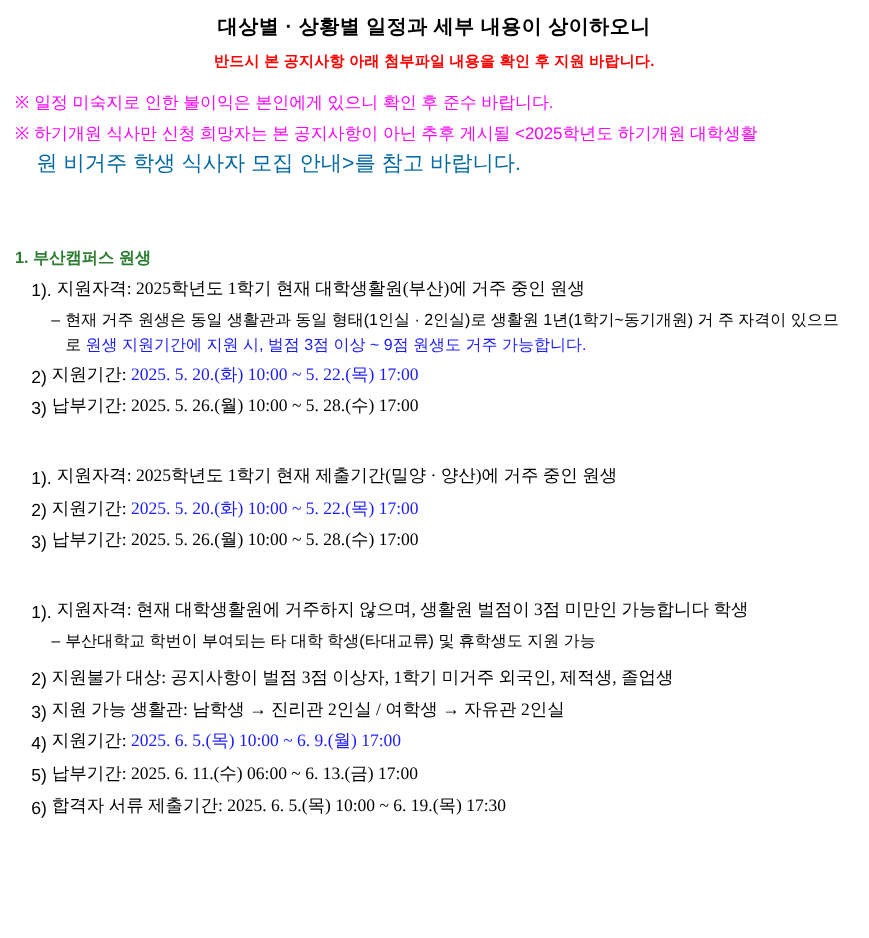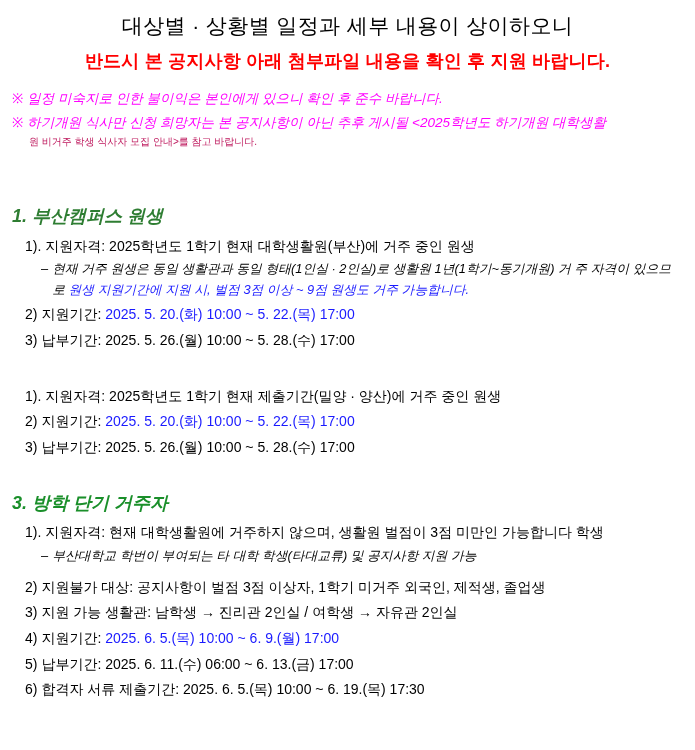--- a/index.html
+++ b/index.html
@@ -19,28 +19,28 @@
     width: 695px;
     min-height: 750px;
     padding: 0;
     box-sizing: border-box;
   }
   .head-block {
     padding-top: 10px;
     text-align: center;
   }
   .head-line1 {
-    font-size: 21px;
-    font-weight: normal;
+    font-size: 16px;
+    font-weight: bold;
     color: #000000;
     letter-spacing: 0.4px;
     line-height: 1.5;
   }
   .head-line2 {
-    font-size: 18px;
+    font-size: 12px;
     font-weight: bold;
     color: #ff0000;
     letter-spacing: 0.2px;
     line-height: 1.5;
     margin-top: 6px;
   }
   .notes {
     margin-top: 14px;
     padding: 0 14px 0 12px;
     text-align: left;
@@ -51,72 +51,71 @@
     line-height: 1.55;
     display: flex;
     align-items: flex-start;
   }
   .note + .note { margin-top: 4px; }
   .note .mark {
     flex: 0 0 auto;
     margin-right: 4px;
     color: #ff00ff;
   }
-  .note .body { flex: 1 1 auto; font-style: italic; }
+  .note .body { flex: 1 1 auto; }
   .note-indent {
-    font-size: 10px;
-    color: #be185d;
+    font-size: 17px;
+    color: #0369a1;
     line-height: 1.55;
     padding-left: 17px;
   }
 
   .sections {
     margin-top: 52px;
     padding: 0 12px 20px 12px;
   }
   .section { margin-bottom: 8px; }
   .section-title {
-    font-size: 18px;
+    font-size: 13px;
     font-weight: bold;
     color: #2e7d32;
     line-height: 1.6;
     margin-bottom: 4px;
-    font-style: italic;
   }
   .section-title.green { color: #1a8f2a; }
   .item {
     font-size: 14px;
     line-height: 1.62;
     color: #000000;
     padding-left: 13px;
     margin-top: 3px;
     display: flex;
     align-items: flex-start;
   }
   .item .num {
     flex: 0 0 auto;
     margin-right: 4px;
     white-space: nowrap;
   }
-  .item .txt { flex: 1 1 auto; }
+  .item .txt { flex: 1 1 auto; font-family: Liberation Serif, serif; }
   .blue { color: #1a1aff; }
   .dash-item {
     font-size: 12.8px;
     line-height: 1.6;
     color: #000000;
     padding-left: 29px;
     margin-top: 2px;
     display: flex;
     align-items: flex-start;
   }
   .dash-item .dash {
     flex: 0 0 auto;
     margin-right: 4px;
   }
-  .dash-item .txt { flex: 1 1 auto; font-style: italic; }
+  .dash-item .txt { flex: 1 1 auto; }
   .gap-lg { height: 22px; }
   .gap-sm { height: 6px; }
 </style>
 </head>
 <body>
 
 <div class="page">
 
   <div class="head-block">
     <div class="head-line1">대상별 · 상황별 일정과 세부 내용이 상이하오니</div>
@@ -180,30 +179,29 @@
 
       <div class="item">
         <span class="num">3)</span>
         <span class="txt">납부기간: 2025. 5. 26.(월) 10:00 ~ 5. 28.(수) 17:00</span>
       </div>
     </div>
 
     <div class="gap-lg"></div>
 
     <div class="section">
-      <div class="section-title green">3. 방학 단기 거주자</div>
 
       <div class="item">
         <span class="num">1).</span>
         <span class="txt">지원자격: 현재 대학생활원에 거주하지 않으며, 생활원 벌점이 3점 미만인 가능합니다 학생</span>
       </div>
 
       <div class="dash-item">
         <span class="dash">–</span>
-        <span class="txt">부산대학교 학번이 부여되는 타 대학 학생(타대교류) 및 공지사항 지원 가능</span>
+        <span class="txt">부산대학교 학번이 부여되는 타 대학 학생(타대교류) 및 휴학생도 지원 가능</span>
       </div>
 
       <div class="gap-sm"></div>
 
       <div class="item">
         <span class="num">2)</span>
         <span class="txt">지원불가 대상: 공지사항이 벌점 3점 이상자, 1학기 미거주 외국인, 제적생, 졸업생</span>
       </div>
 
       <div class="item">

